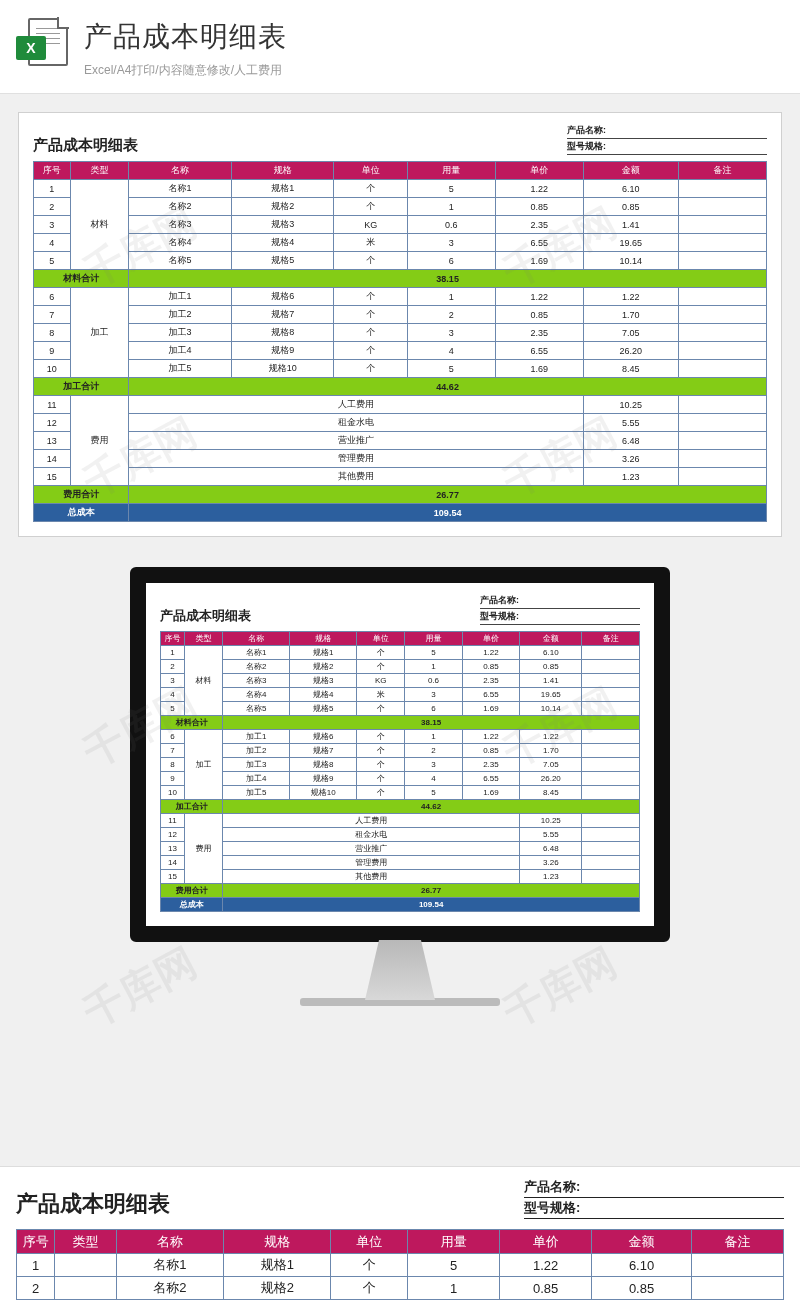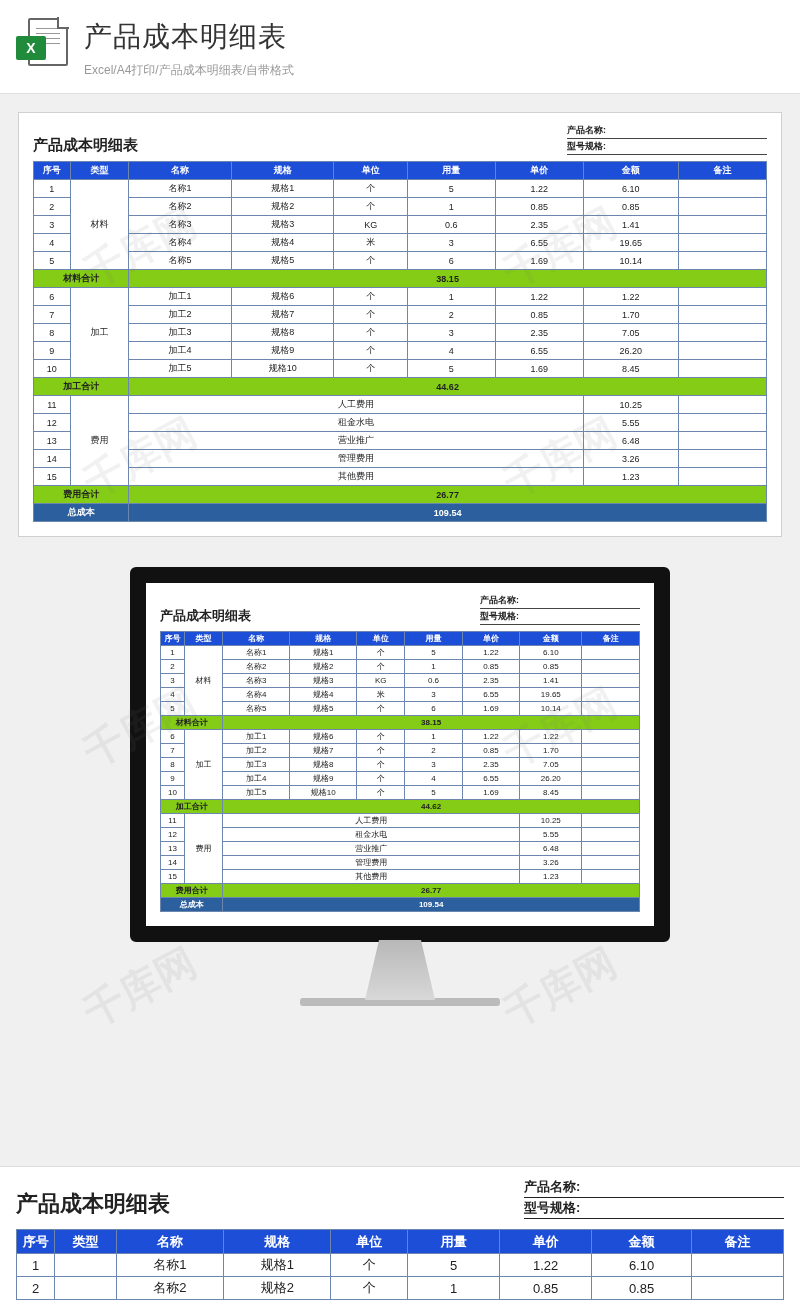--- a/index.html
+++ b/index.html
@@ -96,23 +96,23 @@
   }
   table.cost th, table.cost td {
     border: 1px solid #6b87ad;
     padding: 2px 4px;
     text-align: center;
     height: 16px;
     white-space: nowrap;
     overflow: hidden;
   }
   table.cost th {
-    background: #1d4ed8;
+    background: #be185d;
     color: #fff;
-    font-weight: bold;
+    font-weight: normal;
     font-size:9px;
     text-align:center;
   }
   table.cost td { font-size: 9px; color:#222;}
   tr.subtotal td {
     background: #84cc16;
     font-weight: bold;
   }
   tr.total td {
     background: #2c5f9e;
@@ -193,21 +193,21 @@
           <div></div>
           <div></div>
           <div></div>
         </div>
     </div>
     <div class="fold"></div>
     <div class="badge">X</div>
   </div>
   <div class="header-text">
     <div class="title-cn">产品成本明细表</div>
-    <div class="subtitle">Excel/A4打印/产品成本明细表/自带格式</div>
+    <div class="subtitle">Excel/A4打印/内容随意修改/人工费用</div>
   </div>
 </div>
 
 <div class="preview-area">
   <div class="sheet" id="sheet1">
       <div class="sheet-head">
         <div class="sheet-title">产品成本明细表</div>
         <div class="meta">
           <div class="meta-row">
             <span class="lbl">产品名称:</span>

